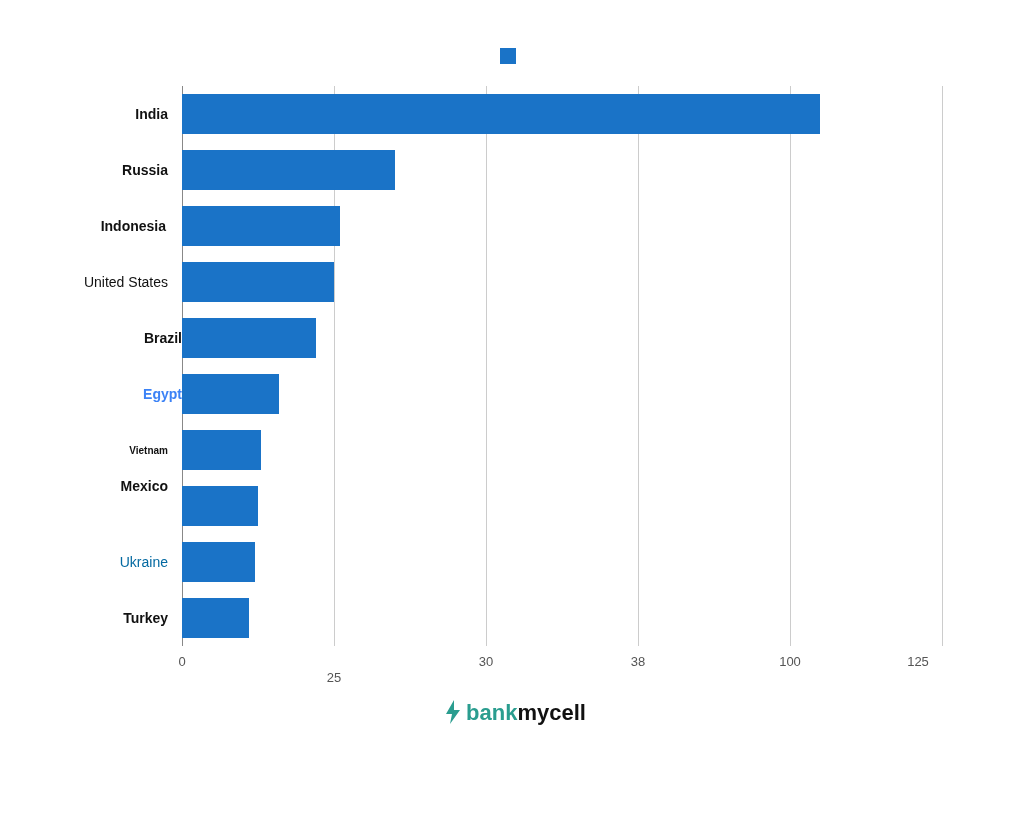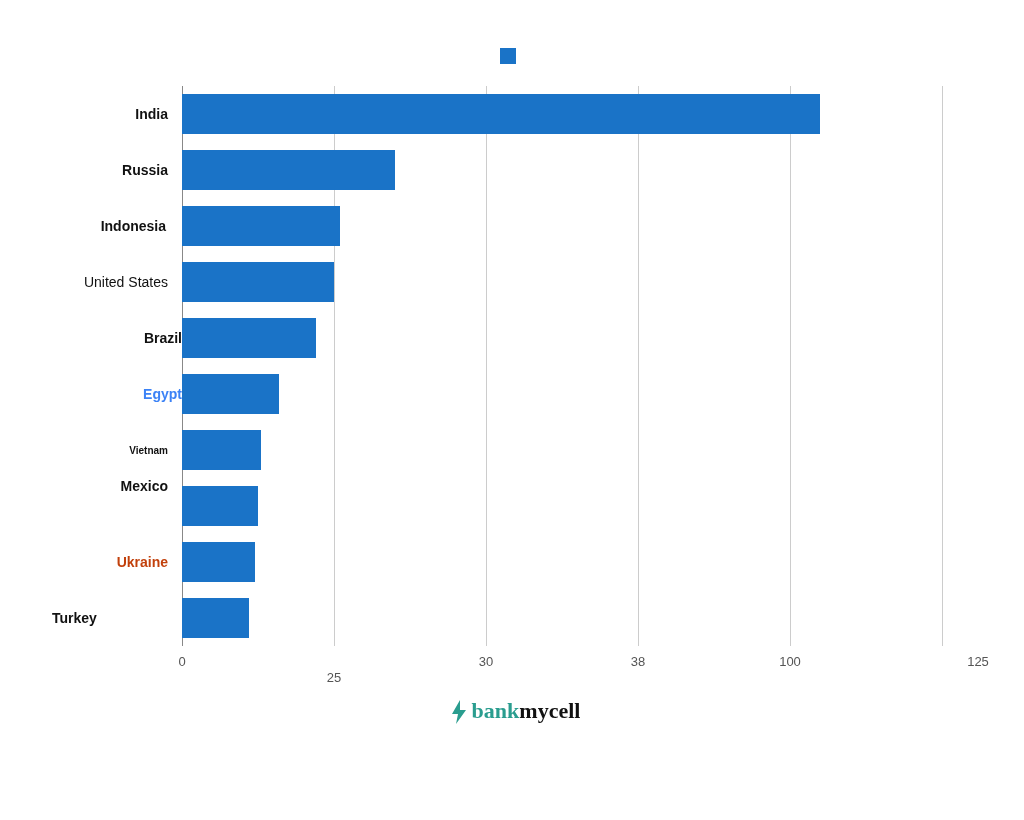--- a/index.html
+++ b/index.html
@@ -41,24 +41,23 @@
       color: #333;
     }
 
     .chart-container {
       width: 920px;
       position: relative;
     }
 
     .branding {
       display: flex;
-      align-items: flex-start;
+      align-items: flex-end;
       justify-content: center;
       margin-top: 22px;
-      font-family: Liberation Serif, serif;
     }
   </style>
 </head>
 <body>
 
 <div class="chart-title"></div>
 
 <div class="legend">
   <div class="legend-color"></div>
   <span class="legend-label"></span>
@@ -119,40 +118,40 @@
               <div style="height: 40px; width: 79.04px; background: rgb(26, 115, 199);"></div>
             </div>
           </div>
           <div style="display: flex; align-items: flex-start; height: 56px;">
             <div style="width: 130px; text-align: right; padding-right: 14px; font-size: 14px; font-weight: bold; color: rgb(17, 17, 17); flex-shrink: 0;">Mexico</div>
             <div style="width: 760px; height: 100%; display: flex; align-items: center; position: relative;">
               <div style="height: 40px; width: 76px; background: rgb(26, 115, 199);"></div>
             </div>
           </div>
           <div style="display: flex; align-items: center; height: 56px;">
-            <div style="width: 130px; text-align: right; padding-right: 14px; font-size: 14px; font-weight: bold; color: #c2410c; flex-shrink: 0;">Ukraine</div>
+            <div style="width: 130px; text-align: right; padding-right: 14px; font-size: 14px; font-weight: normal; color: #0369a1; flex-shrink: 0;">Ukraine</div>
             <div style="width: 760px; height: 100%; display: flex; align-items: center; position: relative;">
               <div style="height: 40px; width: 72.96px; background: rgb(26, 115, 199);"></div>
             </div>
           </div>
           <div style="display: flex; align-items: center; height: 56px;">
-            <div style="width: 130px; text-align: left; padding-right: 6px; font-size: 14px; font-weight: bold; color: rgb(17, 17, 17); flex-shrink: 0;">Turkey</div>
+            <div style="width: 130px; text-align: right; padding-right: 14px; font-size: 14px; font-weight: bold; color: rgb(17, 17, 17); flex-shrink: 0;">Turkey</div>
             <div style="width: 760px; height: 100%; display: flex; align-items: center; position: relative;">
               <div style="height: 40px; width: 66.88px; background: rgb(26, 115, 199);"></div>
             </div>
           </div>
         </div>
       </div>
       <div style="position: relative; height: 30px; margin-left: 130px; width: 760px;">
         <div style="position: absolute; left: 0px; top: 8px; transform: translateX(-50%); font-size: 13px; color: rgb(85, 85, 85);">0</div>
         <div style="position: absolute; left: 152px; top: 24px; transform: translateX(-50%); font-size: 13px; color: rgb(85, 85, 85);">25</div>
         <div style="position: absolute; left: 304px; top: 8px; transform: translateX(-50%); font-size: 13px; color: rgb(85, 85, 85);">30</div>
         <div style="position: absolute; left: 456px; top: 8px; transform: translateX(-50%); font-size: 13px; color: rgb(85, 85, 85);">38</div>
         <div style="position: absolute; left: 608px; top: 8px; transform: translateX(-50%); font-size: 13px; color: rgb(85, 85, 85);">100</div>
-        <div style="position: absolute; left: 796px; top: 8px; transform: translateX(-50%); font-size: 13px; color: rgb(85, 85, 85);">125</div>
+        <div style="position: absolute; left: 736px; top: 8px; transform: translateX(-50%); font-size: 13px; color: rgb(85, 85, 85);">125</div>
       </div>
     </div>
 </div>
 
 <div class="branding">
 
   <svg width="28" height="28" viewBox="0 0 28 28">
     <polygon points="16,2 8,16 14,16 12,26 22,12 16,12" fill="#2a9d8f"></polygon>
   </svg>
   <span style="font-size:22px;font-weight:bold;">

